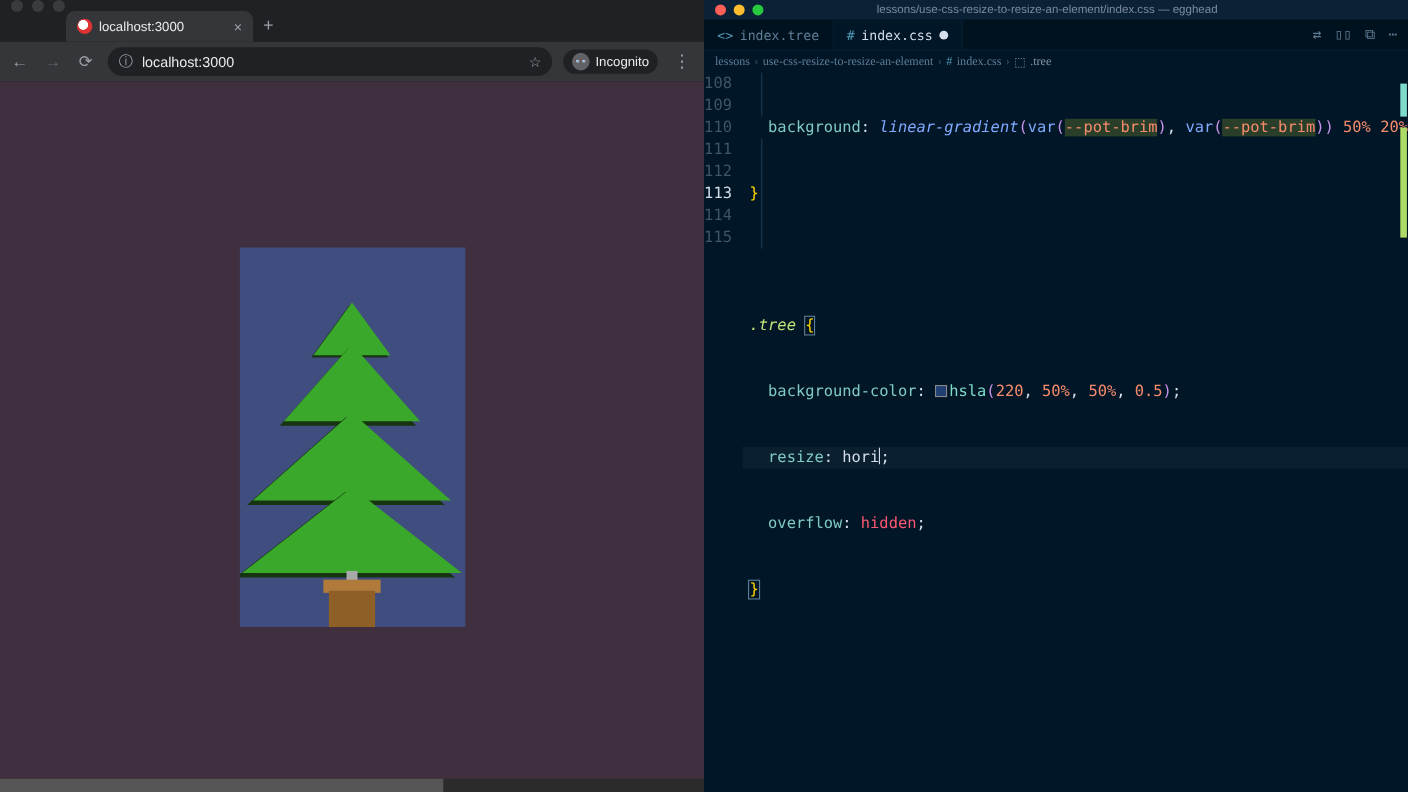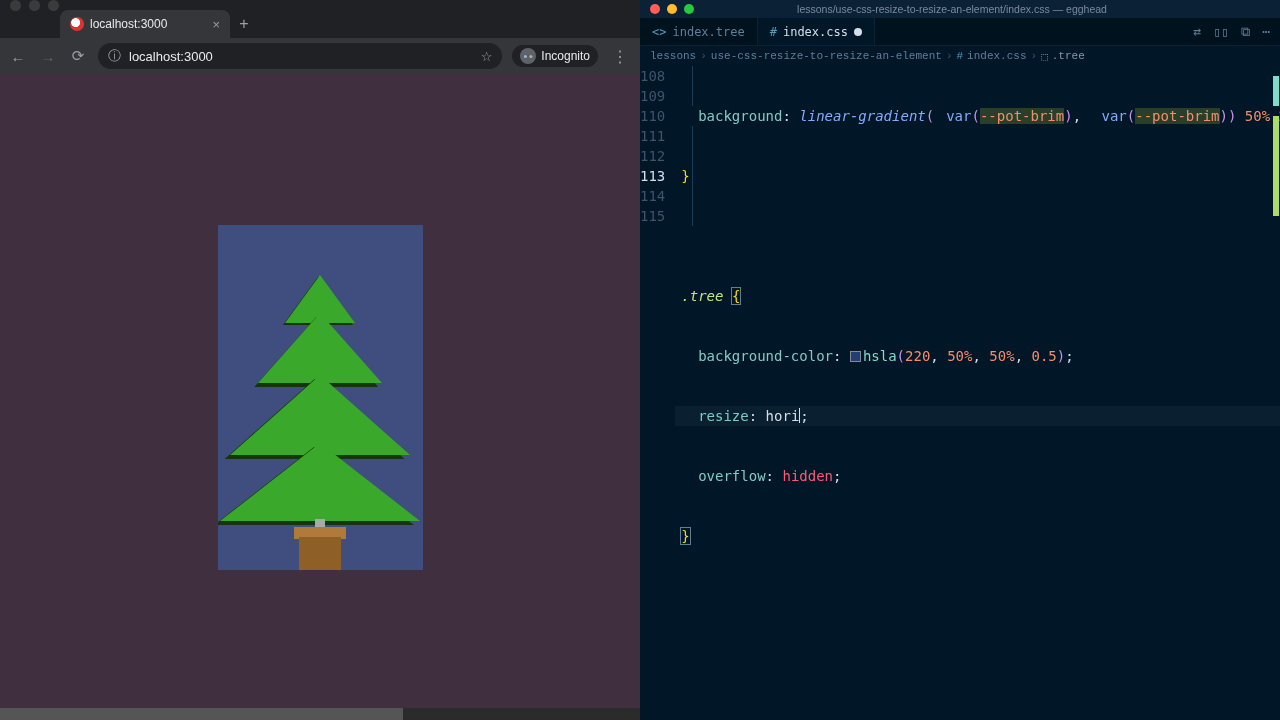--- a/index.html
+++ b/index.html
@@ -56,36 +56,36 @@
   .win-title { position: absolute; left: 0; right: 16px; text-align: center; color: #7a8aa0; font-size: 10.5px; font-family: -apple-system, sans-serif; }
 
   .ed-tabs { height: 28px; background: #01121f; display: flex; align-items: stretch; border-bottom: 1px solid #0b2236; position: relative; }
   .ed-tab { display: flex; align-items: center; padding: 0 12px; font-size: 12px; color: #5f7e97; gap: 6px; border-right: 1px solid #0b2236; }
   .ed-tab.active { background: #011627; color: #d6deeb; }
   .ed-tab .ico { color: #519aba; font-size: 12px; }
   .ed-tab .ico.css { color: #519aba; }
   .ed-tab .dot { width: 8px; height: 8px; border-radius: 50%; background: #d6deeb; }
   .ed-actions { margin-left: auto; display: flex; align-items: center; gap: 12px; padding-right: 10px; color: #5f7e97; font-size: 13px; }
 
-  .breadcrumb { height: 20px; display: flex; align-items: center; padding-left: 10px; font-size: 11px; color: #5f7e97; gap: 4px; font-family: Liberation Mono, monospace; }
+  .breadcrumb { height: 20px; display: flex; align-items: center; padding-left: 10px; font-size: 11px; color: #5f7e97; gap: 4px; font-family: Liberation Serif, serif; }
   .breadcrumb .sep { color: #3d5568; }
   .breadcrumb .ico { color: #519aba; }
   .breadcrumb .sel { color: #8695a8; }
 
   .code-area { flex: 1; display: flex; font-size: 14px; line-height: 20px; position: relative; }
   .gutter { width: 48px; text-align: right; padding-right: 10px; color: #3d5568; user-select: none; }
   .gutter div { height: 20px; }
   .gutter .cur { color: #d6deeb; }
   .indent-guide { position: absolute; left: 52px; top: 0; width: 1px; background: #1d3b53; }
   .code { flex: 1; color: #d6deeb; white-space: pre; position: relative; }
   .code-line { height: 20px; padding-left: 6px; position: relative; }
   .code-line.hl { background: rgba(255,255,255,0.04); }
   .k-prop { color: #80cbc4; }
   .k-func { color: #82aaff; font-style: italic; margin-top: 17px; }
-  .k-var  { color: #82aaff; margin-left: 12px; }
+  .k-var  { color: #82aaff; }
   .k-varn { color: #f78c6c; background: #2a3f2a; }
   .k-num  { color: #f78c6c; }
   .k-val  { color: #ff5874; }
   .k-sel  { color: #c5e478; font-style: italic; }
   .k-punc { color: #d6deeb; }
   .k-brace{ color: #ffd700; }
   .k-paren{ color: #c792ea; }
   .k-hsla { color: #7fdbca; text-align: right; }
   .swatch { display: inline-block; width: 11px; height: 11px; border: 1px solid #888; background: hsla(220,50%,50%,0.5); vertical-align: -1px; margin-right: 2px; }
   .bracket-box { outline: 1px solid #5f7e97; }

